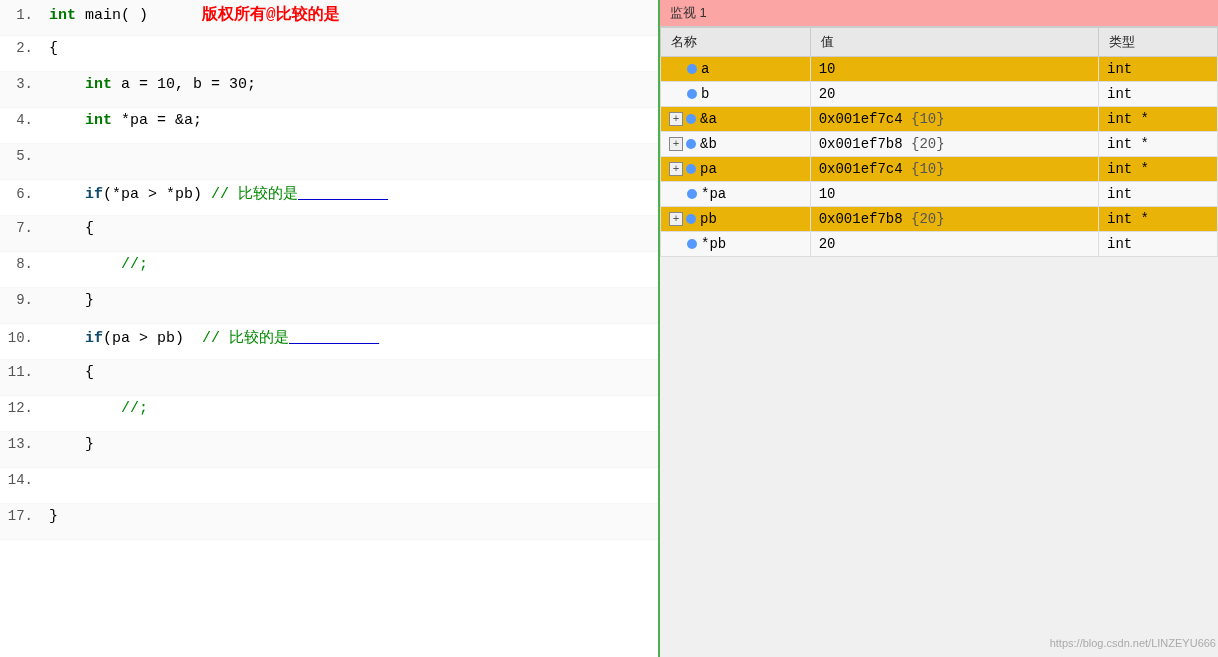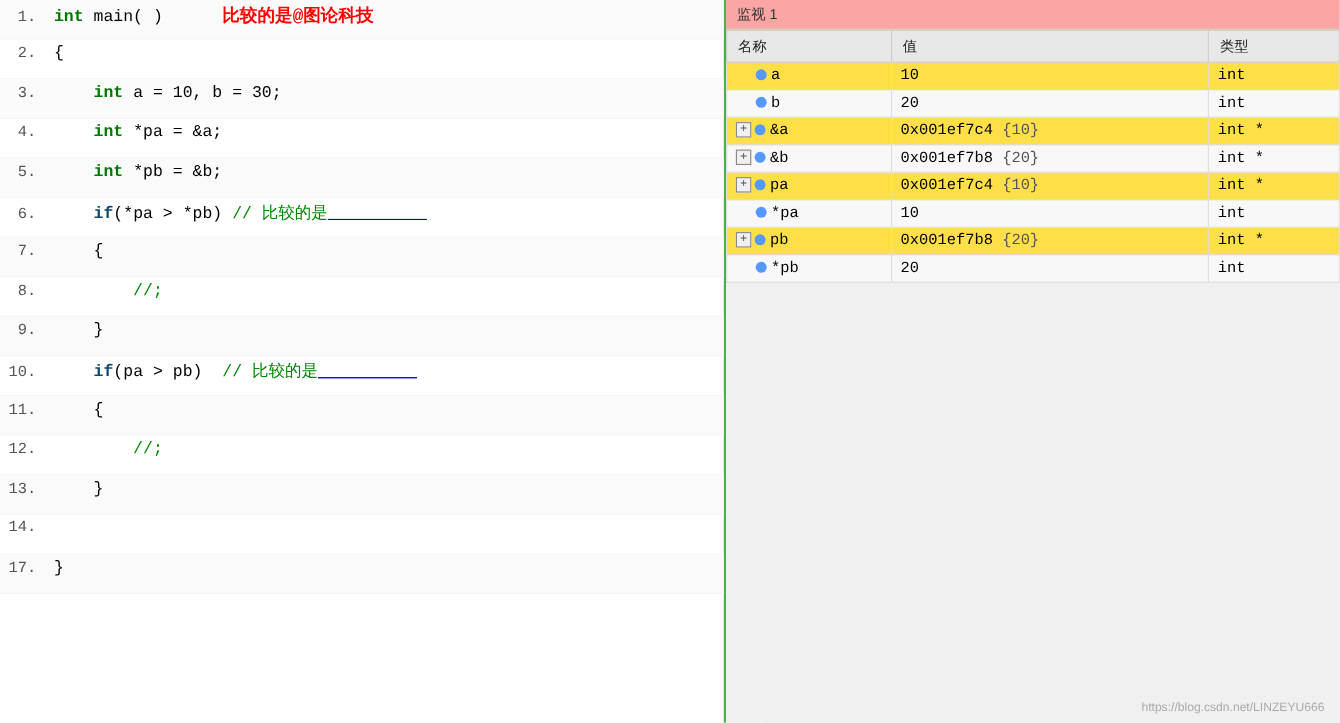--- a/index.html
+++ b/index.html
@@ -70,21 +70,21 @@
       border-bottom: 1px solid #ccc;
       padding: 4px 10px;
       font-size: 13px;
       color: #333;
       font-family: Arial, sans-serif;
     }
 
     .watch-table {
       width: 100%;
       border-collapse: collapse;
-      background: #fde047;
+      background: #eab308;
       font-family: 'Courier New', monospace;
       font-size: 14px;
     }
 
     .watch-table th {
       background: #e8e8e8;
       border: 1px solid #ccc;
       padding: 5px 10px;
       text-align: left;
       font-family: Arial, sans-serif;
@@ -132,55 +132,54 @@
       color: #000;
     }
 
     .curly-val {
       color: #555;
     }
 
     .watermark {
       position: absolute;
       bottom: 8px;
-      right: 14px;
+      right: 2px;
       font-size: 11px;
       color: #aaa;
       font-family: Arial, sans-serif;
     }
 
     .watch-container {
       position: relative;
       flex: 1;
     }
   </style>
 </head>
 <body>
 
 <div class="code-panel">
   <div id="code-lines">
       <div class="code-line">
         <span class="line-number">1.</span>
-        <span class="line-content"><span class="kw-green">int </span><span class="normal">main( )</span><span class="normal">      </span><span class="watermark-red">比较的是@图论科技</span></span>
+        <span class="line-content"><span class="kw-green">int </span><span class="normal">main( )</span><span class="normal">      </span><span class="watermark-red">版权所有@比较的是</span></span>
       </div>
       <div class="code-line">
         <span class="line-number">2.</span>
         <span class="line-content"><span class="normal">{</span></span>
       </div>
       <div class="code-line">
         <span class="line-number">3.</span>
         <span class="line-content"><span>    </span><span class="kw-green">int </span><span class="normal">a = 10, b = 30;</span></span>
       </div>
       <div class="code-line">
         <span class="line-number">4.</span>
         <span class="line-content"><span>    </span><span class="kw-green">int </span><span class="normal">*pa = &amp;a;</span></span>
       </div>
       <div class="code-line">
         <span class="line-number">5.</span>
-        <span class="line-content"><span>    </span><span class="kw-green">int </span><span class="normal">*pb = &amp;b;</span></span>
       </div>
       <div class="code-line">
         <span class="line-number">6.</span>
         <span class="line-content"><span>    </span><span class="kw-blue">if</span><span class="normal">(*pa &gt; *pb) </span><span class="comment">// 比较的是</span><span class="underline-blue">__________</span></span>
       </div>
       <div class="code-line">
         <span class="line-number">7.</span>
         <span class="line-content"><span class="normal">    {</span></span>
       </div>
       <div class="code-line">

